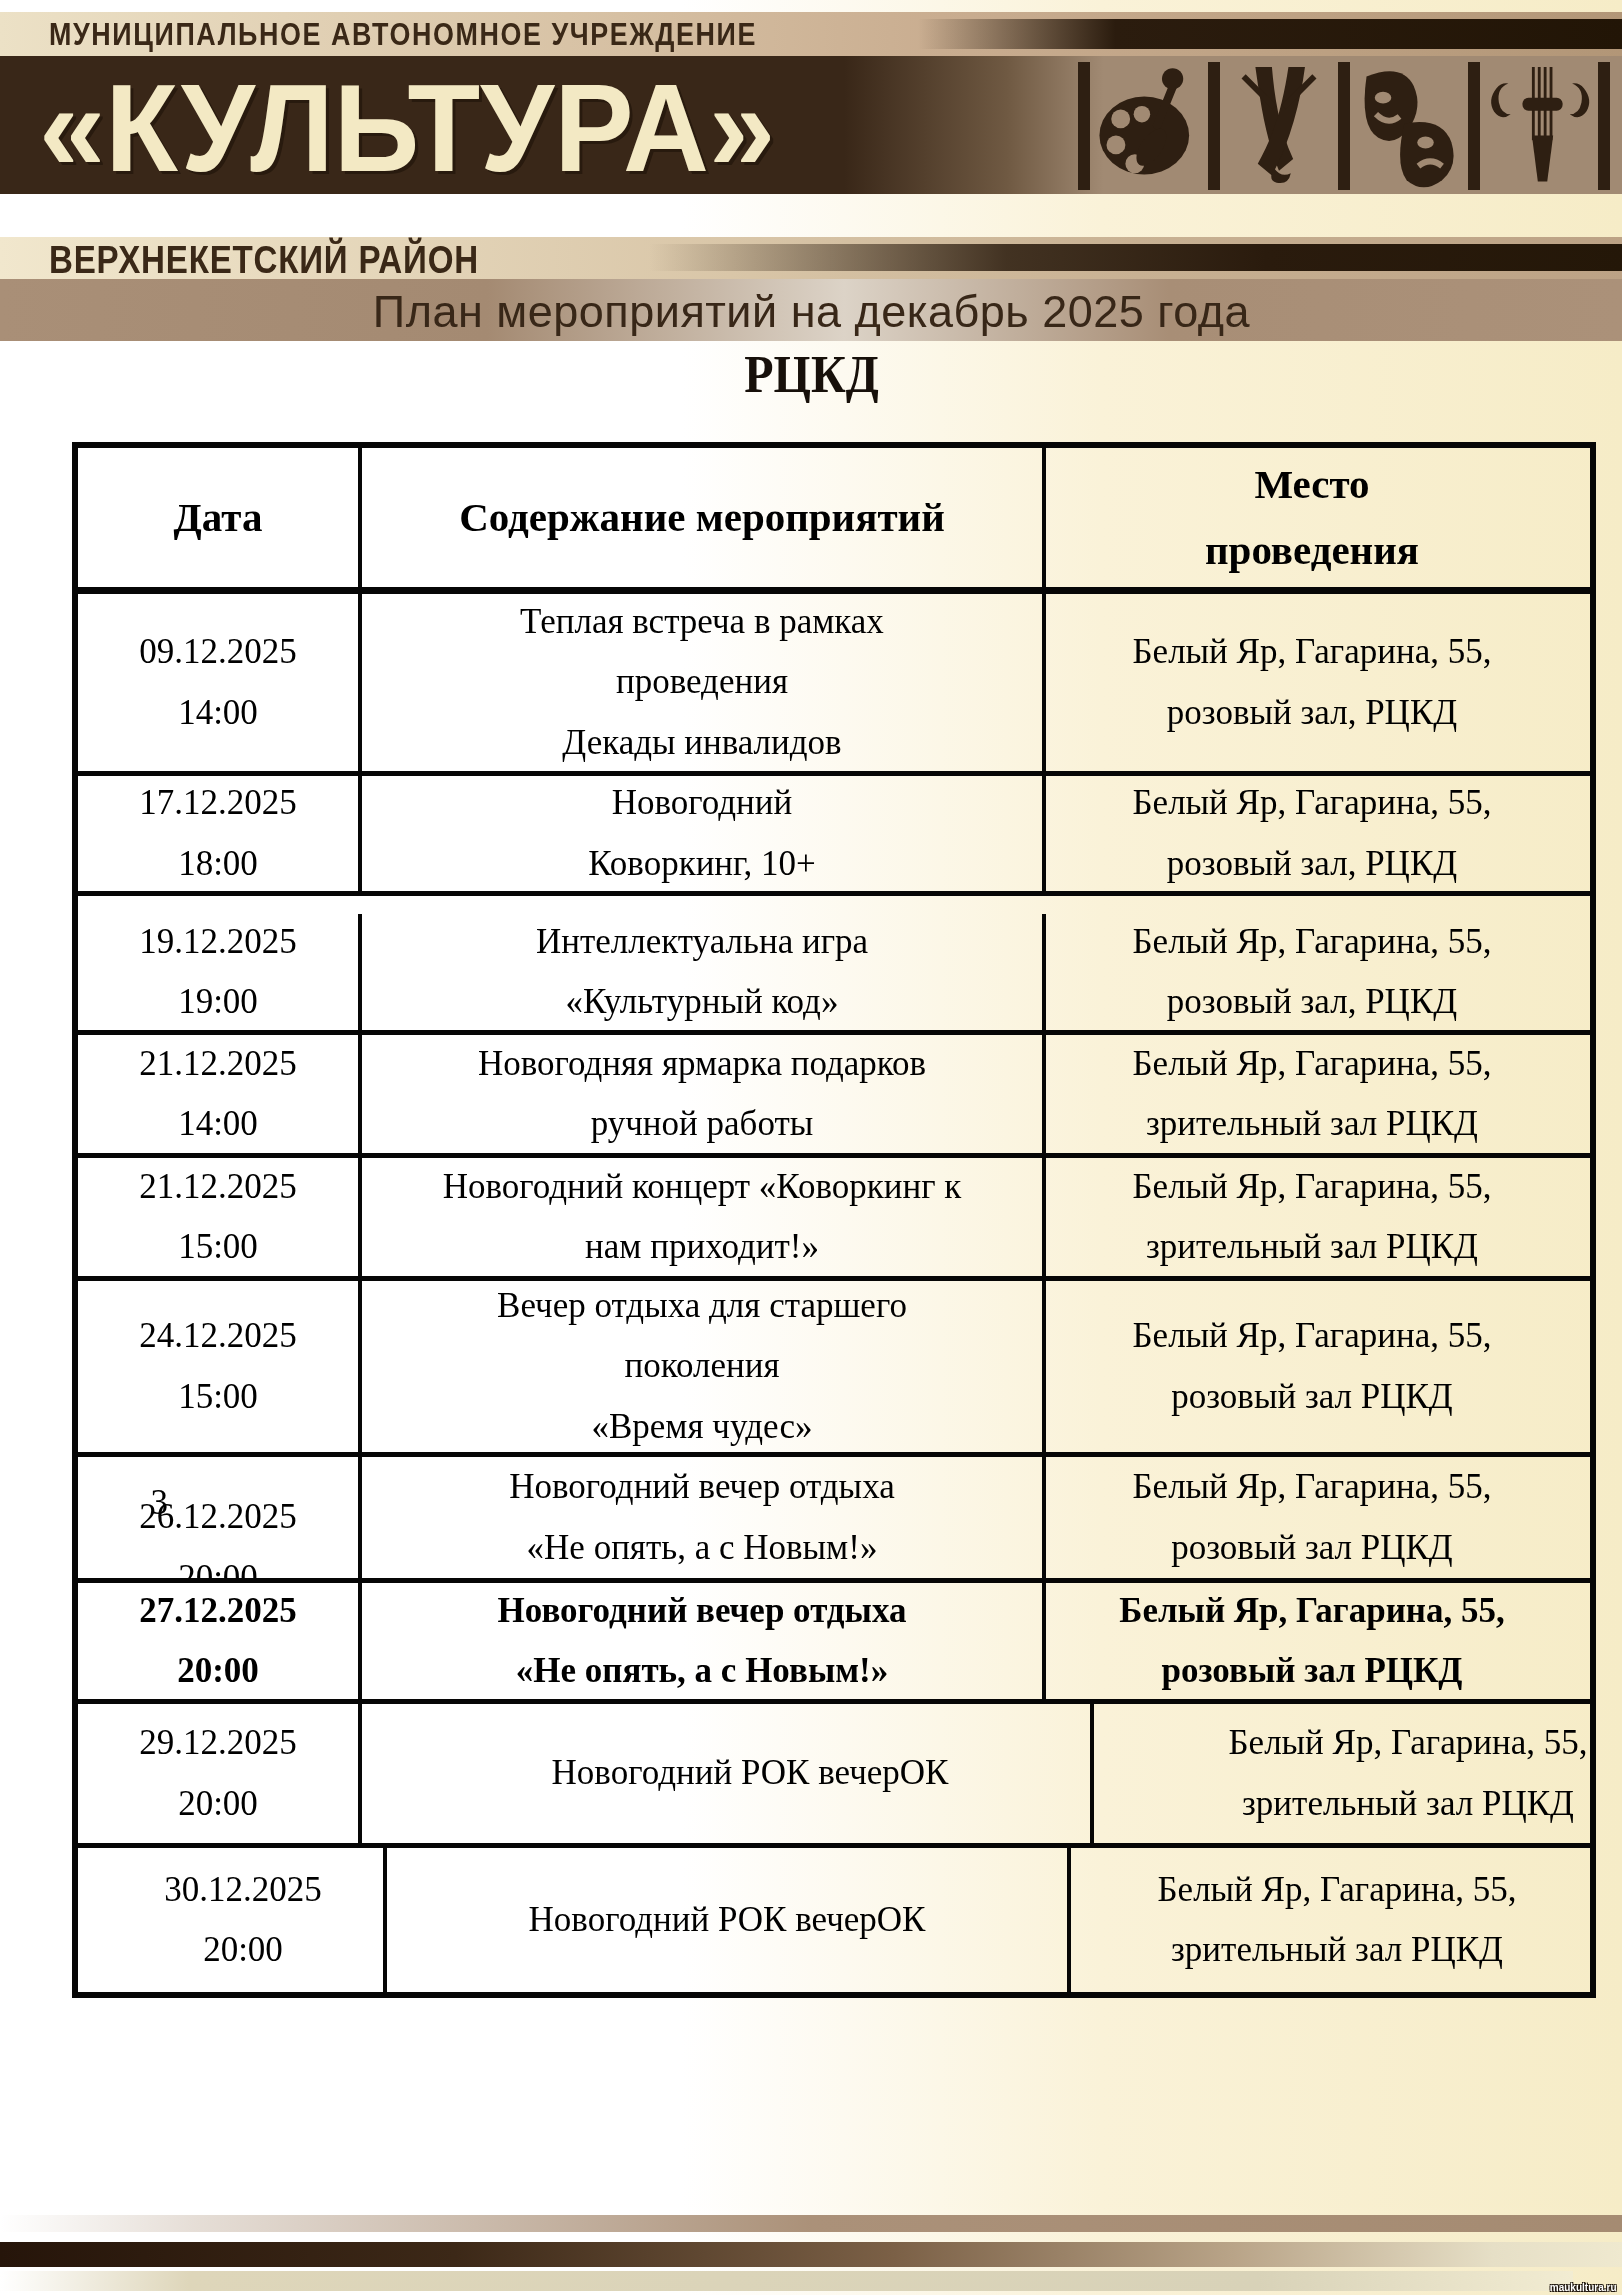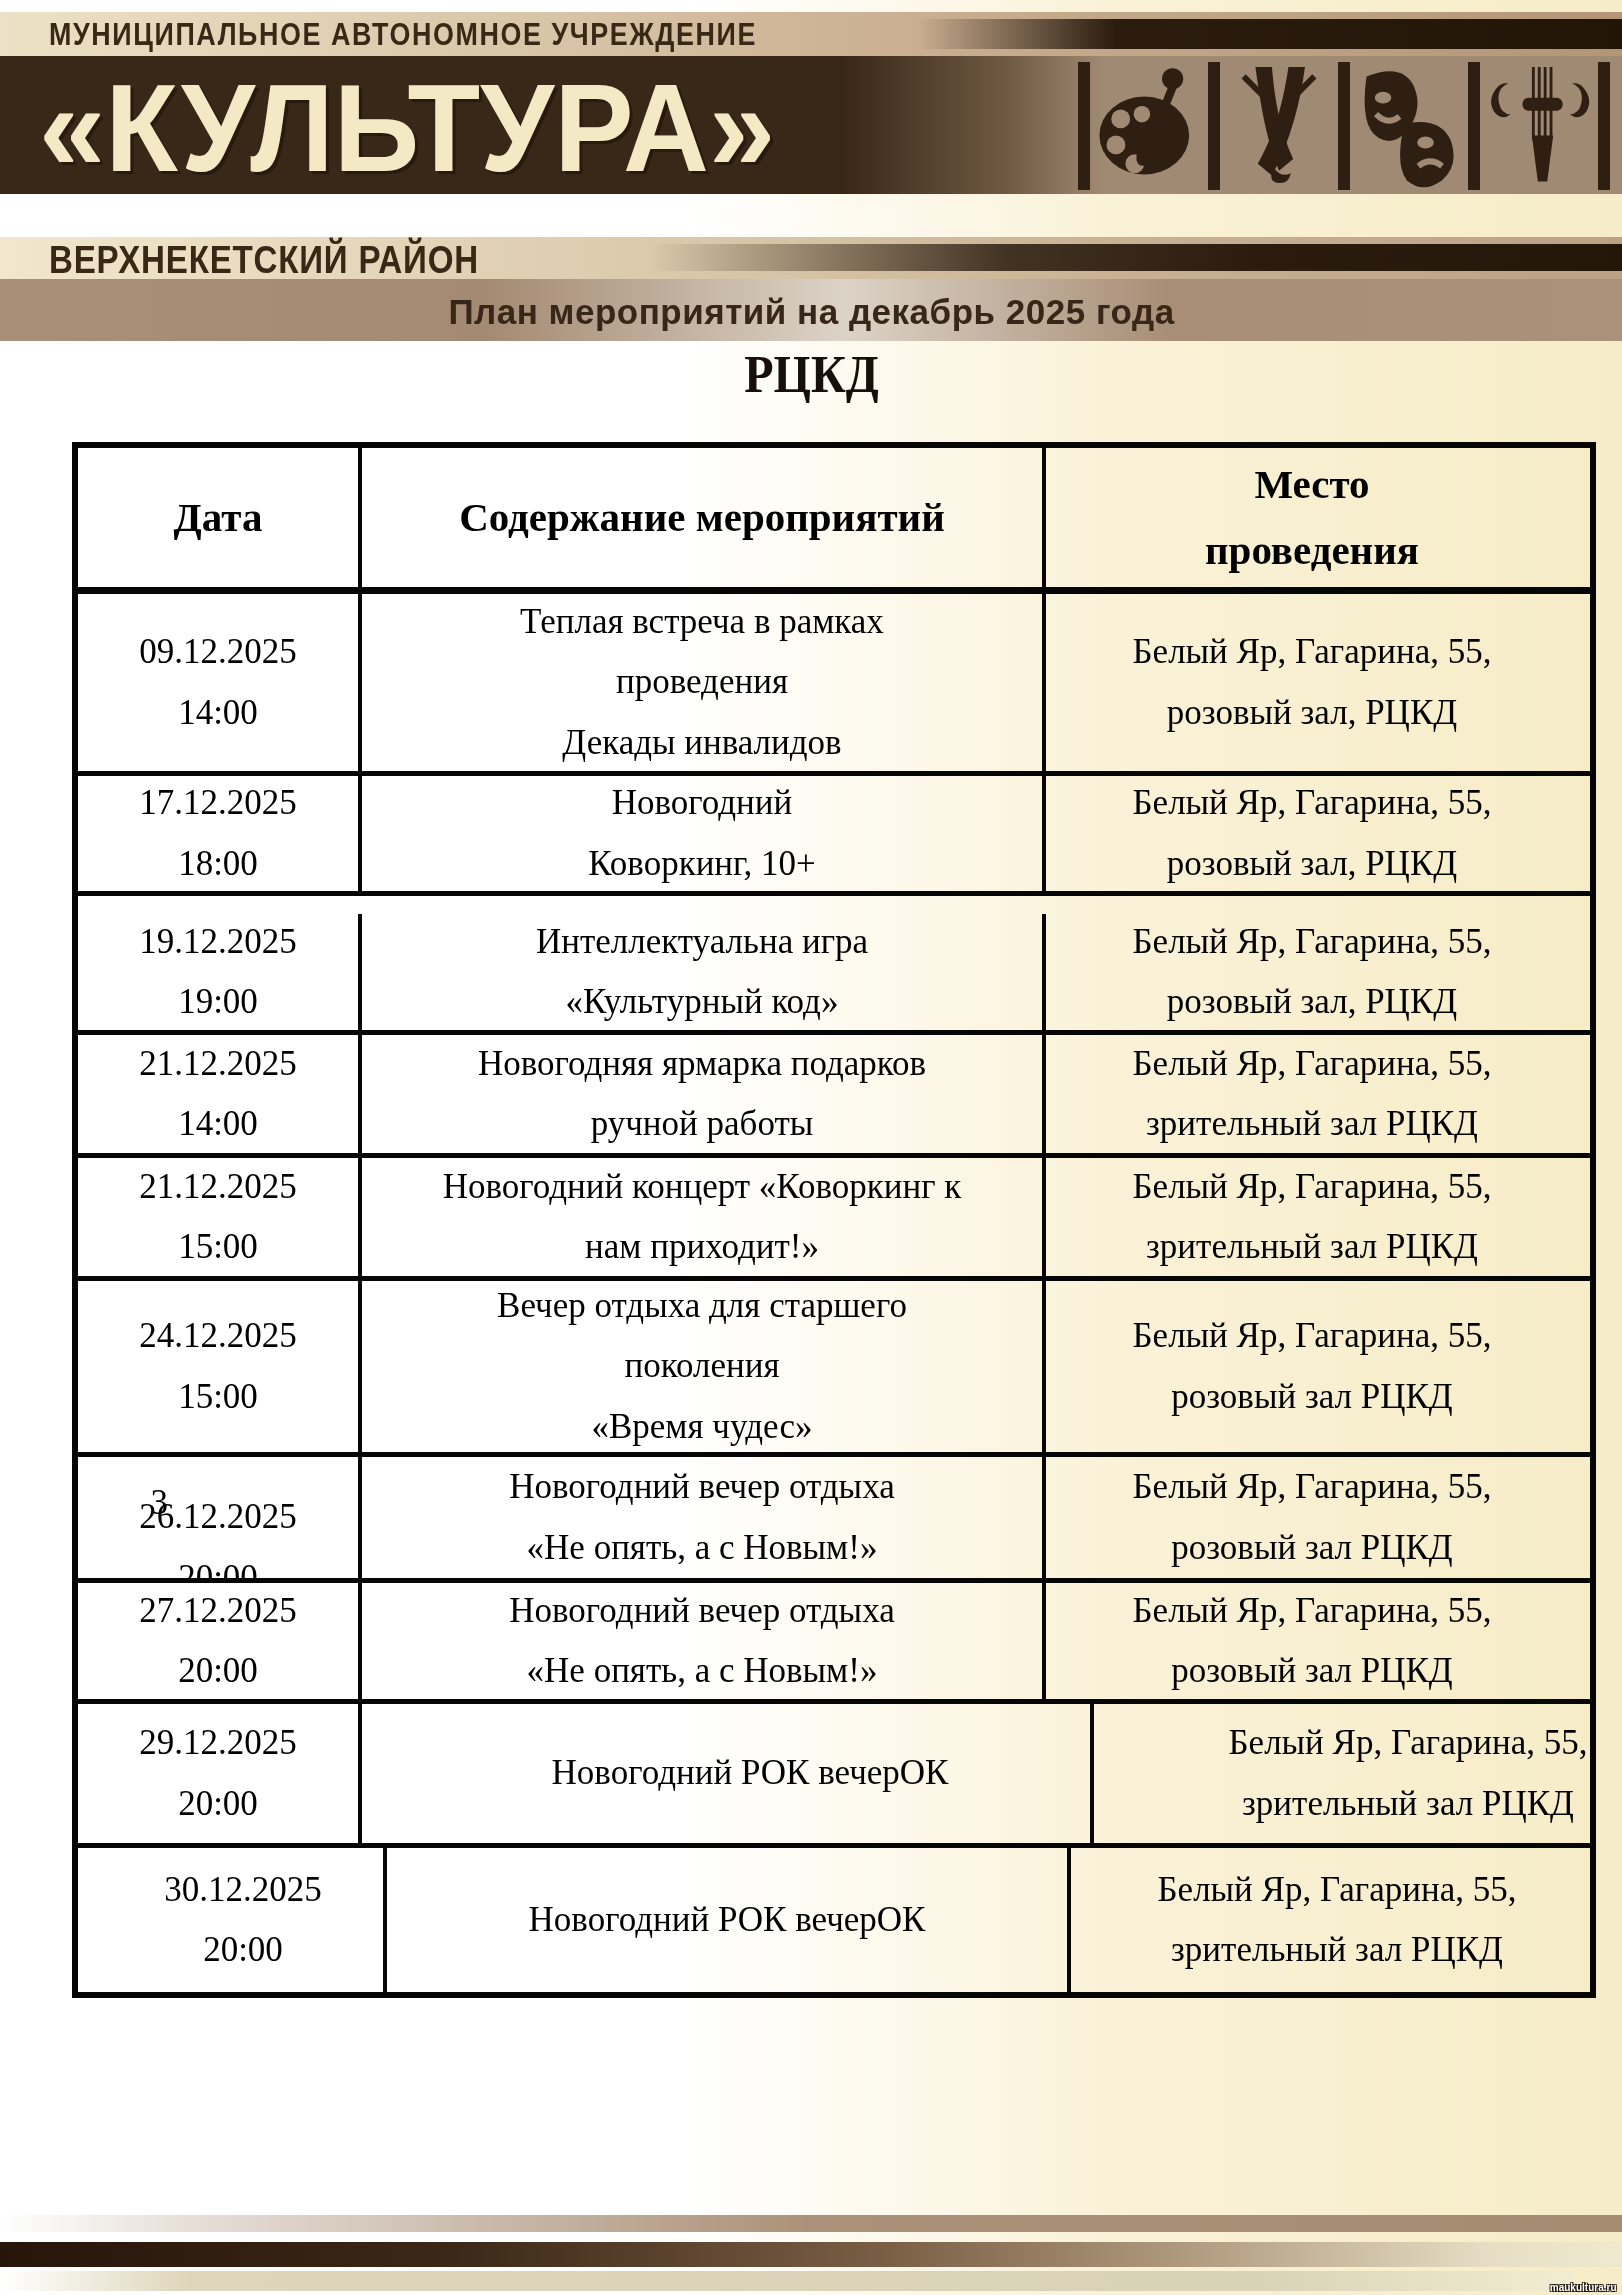--- a/index.html
+++ b/index.html
@@ -30,43 +30,43 @@
   .band3{top:193px;left:0;right:0;height:43px;
     background:linear-gradient(90deg,#f1e7cd 0%,#d9c6a8 45%,#c8b193 70%,#bca285 100%);margin-top:44px;}
   .district{position:absolute;left:49px;top:0;height:43px;line-height:46px;
     font-family:"Liberation Sans",sans-serif;font-weight:bold;font-size:39px;letter-spacing:0.9px;
     color:#3a2817;transform:scaleX(0.85);transform-origin:left center;white-space:nowrap;}
   .strip-dark{top:244px;left:0;right:0;height:27px;
     background:linear-gradient(90deg,rgba(42,27,13,0) 0%,rgba(42,27,13,0) 40%,rgba(42,27,13,0.85) 62%,#2a1b0d 78%,#241708 100%);}
   
   .title-band{top:279px;left:0;right:0;height:62px;text-align:center;
     background:linear-gradient(90deg,#a98f77 0%,#a48a72 30%,#dcd3c7 52%,#a88e76 72%,#ab9179 100%);}
-  .page-title{line-height:65px;font-family:"Liberation Sans",sans-serif;font-weight:bold;
-    font-size:35px;color:#382718;letter-spacing:0.5px;}
+  .page-title{line-height:65px;font-family:"Liberation Sans",sans-serif;font-weight:normal;
+    font-size:45px;color:#382718;letter-spacing:0.5px;}
   .page-subtitle{top:346px;left:0;right:0;height:58px;text-align:center;line-height:58px;
     font-family:"Liberation Serif",serif;font-weight:bold;font-size:48px;color:#17100a;
     transform:scaleY(1.08);}
   
   .table-wrap{top:442px;left:72px;width:1512px;border:6px solid #060606;background:transparent;}
   .t-row{display:grid;grid-template-columns:284px 684px 532px;border-bottom:5.1px solid #060606;}
   .t-row:last-child{border-bottom:none;padding-left:25px;}
   .t-head{height:139px;border-bottom:7.9px solid #060606;}
   .t-cell{border-right:4.2px solid #060606;display:flex;flex-direction:column;
     justify-content:center;align-items:center;text-align:center;padding:0 8.3px;overflow:hidden;}
   .t-cell:last-child{border-right:none;}
   .cell-text{white-space:pre-line;line-height:1.72;font-size:35px;}
   .t-head .cell-text{font-size:41px;font-weight:bold;line-height:1.6;}
   .t-body .t-row:nth-child(1){height:177px;}
   .t-body .t-row:nth-child(2){height:115px;}
   .t-body .t-row:nth-child(3){height:116px;margin-top:18px;}
   .t-body .t-row:nth-child(4){height:118px;}
   .t-body .t-row:nth-child(5){height:118px;}
   .t-body .t-row:nth-child(6){height:171px;}
   .t-body .t-row:nth-child(7){height:121px;}
-  .t-body .t-row:nth-child(8){height:116px;}
+  .t-body .t-row:nth-child(8){height:116px;font-weight:bold;}
   .t-body .t-row:nth-child(9){height:139px;gap:48px;}
   .t-body .t-row:nth-child(10){height:144px;}
   .overlap-digit{position:relative;display:inline-block;}
   .overlap-digit .over{position:absolute;left:-0.18em;top:-0.42em;}
   
   .strip-a{top:2215px;left:0;right:0;height:16.7px;
     background:linear-gradient(90deg,rgba(171,145,121,0) 0%,rgba(171,145,121,0.3) 12%,#ab9179 50%,#a58b72 100%);}
   .strip-b{top:2242px;left:0;right:0;height:25px;
     background:linear-gradient(90deg,#26150a 0%,#3c2817 28%,#7b6046 55%,#b9a488 76%,#e6dfc6 92%,#efe9cf 100%);}
   .strip-c{top:2271px;left:0;height:20.4px;width:1573px;

